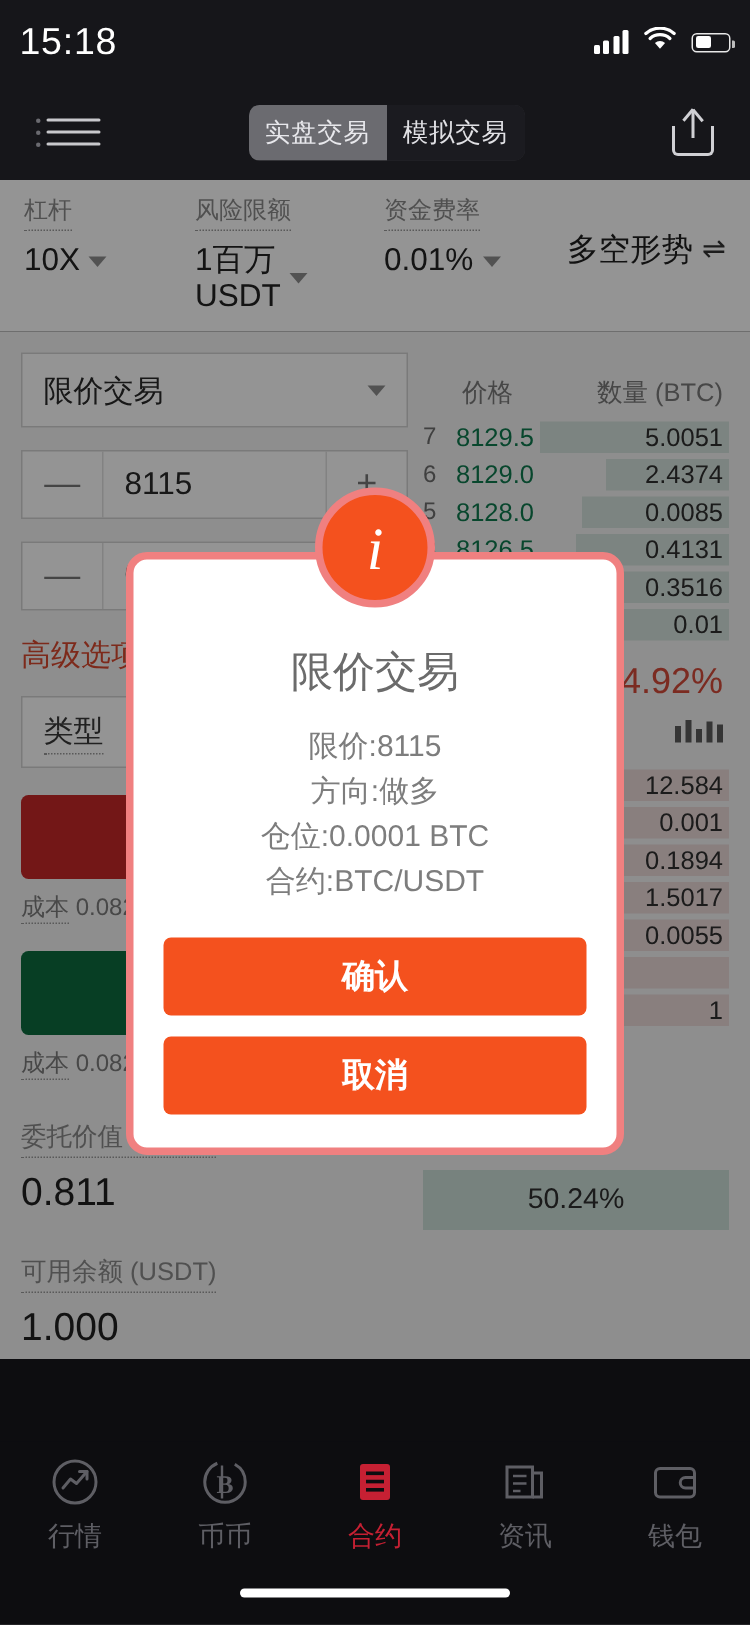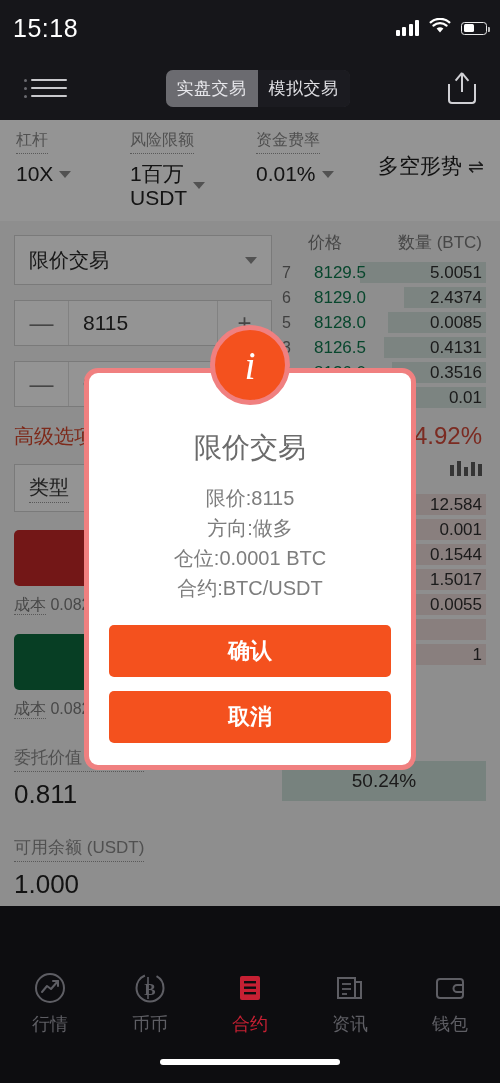--- a/index.html
+++ b/index.html
@@ -130,29 +130,29 @@
 
   .stat{ margin-top:26px; }
   .stat .s-label{
     font-size:17px; color:#8b8b8b; border-bottom:1px dotted #9a9a9a;
     display:inline-block; padding-bottom:2px;
   }
   .stat .s-value{ margin-top:7px; font-size:26px; color:#1f1f1f; }
 
   
   .ob-head{
-    margin-top:10px; display:flex; justify-content:space-between;
+    margin-top:29px; display:flex; justify-content:space-between;
     font-size:17px; color:#7a7a7a; padding:0 4px 0 26px;
   }
   .ob-rows{ margin-top:6px; }
   .ob-row{
     display:flex; align-items:center; height:25px; font-size:17px; position:relative;
   }
   .ob-row .idx{ width:22px; text-align:left; color:#6f6f6f; font-size:16px; }
-  .ob-row .px{ width:70px;margin-left:10px; }
+  .ob-row .px{ width:70px; }
   .ob-row .qty{
     flex:1; text-align:right; color:#2f2f2f; padding-right:4px; position:relative; z-index:2;
   }
   .ob-row .bar{ position:absolute; right:0; top:2px; bottom:2px; z-index:1; }
   .ob-row.ask .px{ color:#0f7a4f; }
   .ob-row.ask .bar{ background:rgba(15,122,79,.13); }
   .ob-row.bid .px{ color:#c0392b; }
   .ob-row.bid .bar{ background:rgba(192,57,43,.13); }
 
   .mid{
@@ -417,21 +417,21 @@
           <div class="ob-row bid">
             <span class="idx">2</span>
             <span class="px">8119.0</span>
             <span class="bar" style="width: 44%;"></span>
             <span class="qty">0.001</span>
           </div>
           <div class="ob-row bid">
             <span class="idx">3</span>
             <span class="px">8118.0</span>
             <span class="bar" style="width: 50%;"></span>
-            <span class="qty">0.1544</span>
+            <span class="qty">0.1894</span>
           </div>
           <div class="ob-row bid">
             <span class="idx">4</span>
             <span class="px">8117.5</span>
             <span class="bar" style="width: 55%;"></span>
             <span class="qty">1.5017</span>
           </div>
           <div class="ob-row bid">
             <span class="idx">5</span>
             <span class="px">8117.0</span>

